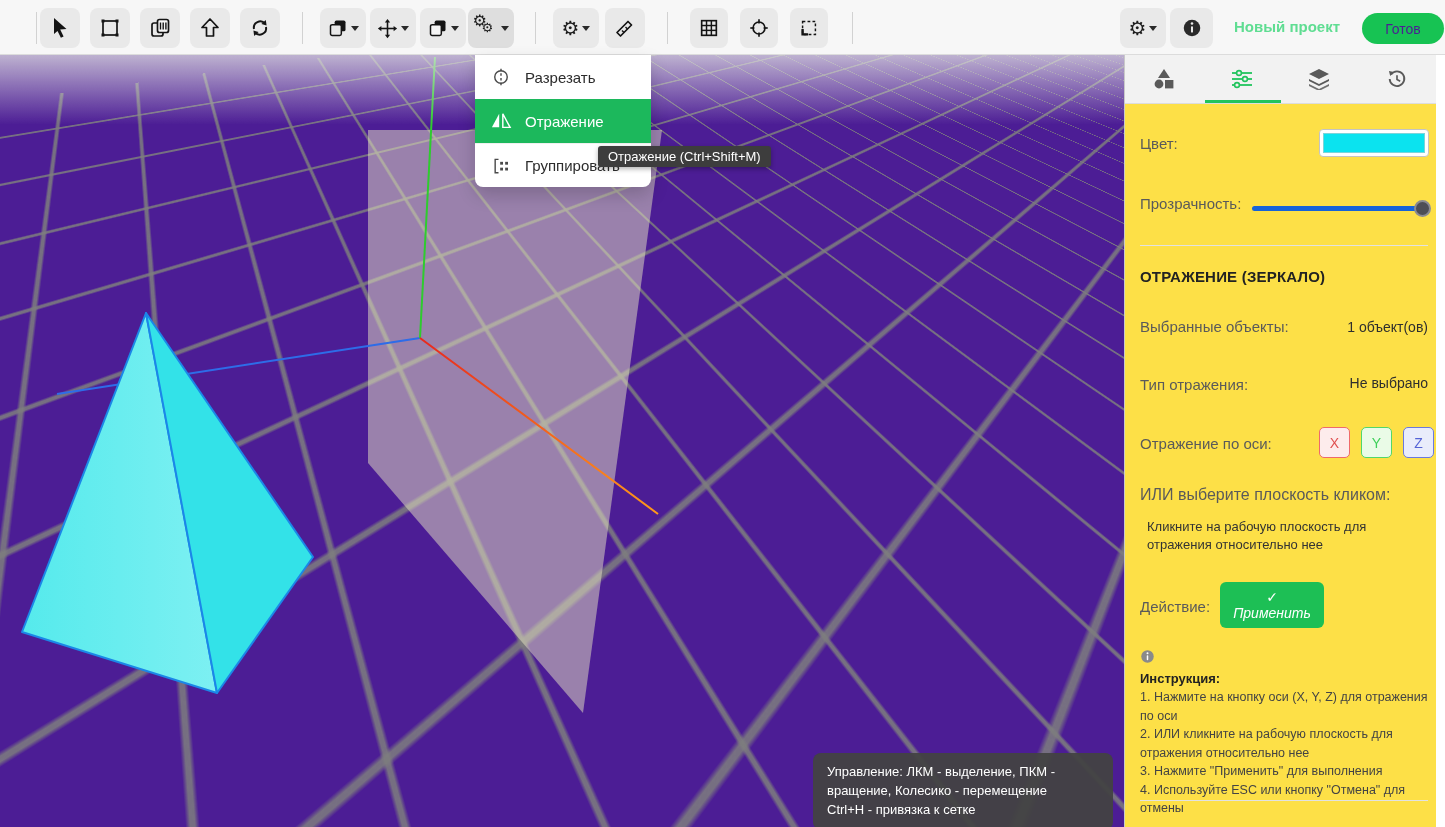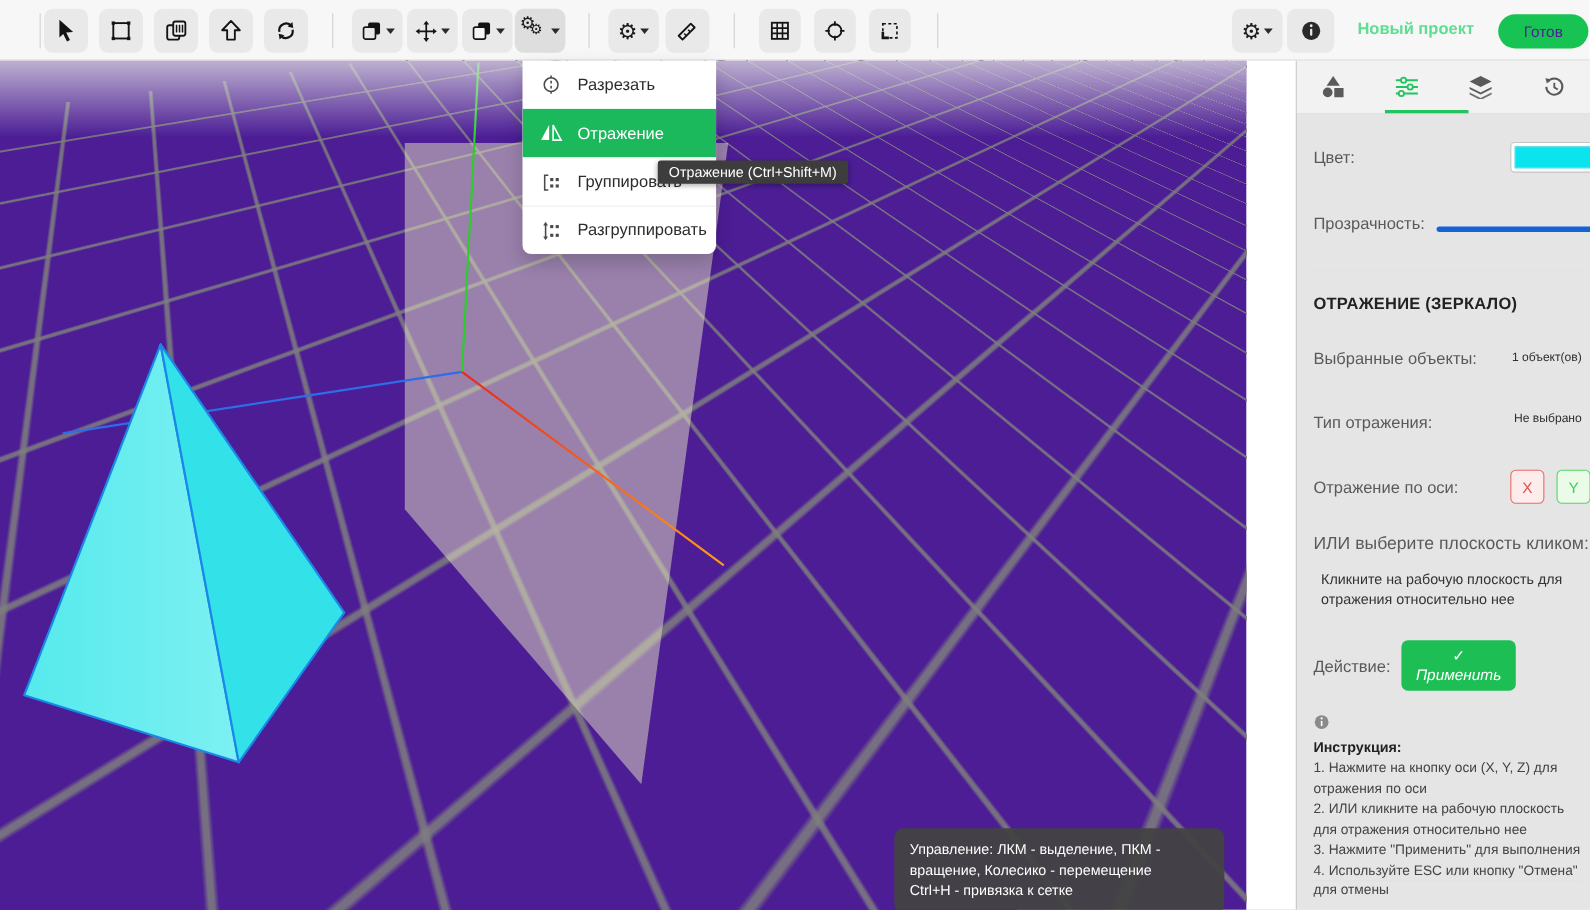--- a/index.html
+++ b/index.html
@@ -54,31 +54,31 @@
     padding-left:15px; font-size:15px; color:#2c2c2c; cursor:pointer;
     border-top:1px solid #efefef; white-space:nowrap; }
   .mitem:first-child { border-top:none; }
   .mitem.active { background:#1cb85c; color:#fff; border-top:none; }
   .mitem .micon { width:22px; display:flex; justify-content:center; }
   .menu-tooltip { position:absolute; left:598px; top:146px; z-index:40;
     background:#3d3d3d; color:#fff; font-size:13px; padding:3px 10px;
     border-radius:3px; white-space:nowrap; box-shadow:0 2px 5px rgba(0,0,0,.3); }
 
   
-  .panel { position:absolute; left:1178px; top:55px; width:268px; height:772px;
-    background:#e5e5e5; border-left:1px solid #c9c9c9; z-index:15; }
+  .panel { position:absolute; left:1124px; top:55px; width:312px; height:772px;
+    background:#fde047; border-left:1px solid #c9c9c9; z-index:15; }
   .tabbar { position:relative; height:49px; background:#f2f2f2;
     border-bottom:1px solid #ddd; display:flex; }
   .tab { flex:1; display:flex; align-items:center; justify-content:center;
     cursor:pointer; color:#5a5a5a; }
   .tab.active { color:#21c45d; }
   .tab-underline { position:absolute; left:80px; bottom:0; width:76px; height:3px;
     background:#21c45d; }
   .prow-label { position:absolute; left:15px; font-size:15px; color:#5a5a5a; }
-  .prow-value { position:absolute; right:8px; font-size:11px; color:#2e2e2e; text-align:right; }
+  .prow-value { position:absolute; right:8px; font-size:14px; color:#2e2e2e; text-align:right; }
   .swatch-outer { position:absolute; left:194px; top:74px; width:110px; height:28px;
     background:#fff; border:1px solid #c4c4c4; border-radius:4px; padding:3px; cursor:pointer; }
   .swatch-inner { width:100%; height:100%; background:#0be3ef; border:1px solid #7ad4da; }
   .slider { position:absolute; left:127px; top:145px; width:177px; height:17px; cursor:pointer; }
   .slider .track { position:absolute; left:0; right:0; top:6px; height:5px;
     border-radius:3px; background:#1663d8; }
   .slider .handle { position:absolute; right:-2px; top:0; width:17px; height:17px;
     border-radius:50%; background:#4e4e56; border:2px solid #8b8b92; }
   .phr { position:absolute; left:15px; right:8px; border-top:1px solid #e2e2e2; }
   .sec-title { position:absolute; left:15px; top:213px; font-size:15px;
@@ -298,34 +298,20 @@
       <svg width="20" height="20" viewBox="0 0 24 24">
         <path d="M9 4 L5 4 L5 20 L9 20" fill="none" stroke="#4a4a4a" stroke-width="1.7"></path>
         <rect x="11" y="7" width="3.4" height="3.4" fill="#4a4a4a"></rect>
         <rect x="17" y="7" width="3.4" height="3.4" fill="#4a4a4a"></rect>
         <rect x="11" y="14" width="3.4" height="3.4" fill="#4a4a4a"></rect>
         <rect x="17" y="14" width="3.4" height="3.4" fill="#4a4a4a"></rect>
       </svg>
     </span>
     <span>Группировать</span>
   </div>
-  <div class="mitem">
-    <span class="micon">
-      <svg width="20" height="20" viewBox="0 0 24 24">
-        <line x1="6" y1="4" x2="6" y2="20" stroke="#4a4a4a" stroke-width="1.7"></line>
-        <polygon points="6,2 8.6,6 3.4,6" fill="#4a4a4a"></polygon>
-        <polygon points="6,22 8.6,18 3.4,18" fill="#4a4a4a"></polygon>
-        <rect x="11" y="5.5" width="3.4" height="3.4" fill="#4a4a4a"></rect>
-        <rect x="17" y="5.5" width="3.4" height="3.4" fill="#4a4a4a"></rect>
-        <rect x="11" y="15" width="3.4" height="3.4" fill="#4a4a4a"></rect>
-        <rect x="17" y="15" width="3.4" height="3.4" fill="#4a4a4a"></rect>
-      </svg>
-    </span>
-    <span>Разгруппировать</span>
-  </div>
 </div>
 
 <div class="menu-tooltip">Отражение (Ctrl+Shift+M)</div>
 
 <aside class="panel">
   <div class="tabbar">
     <div class="tab">
       <svg width="24" height="22" viewBox="0 0 24 22">
         <polygon points="12,1 18,10 6,10" fill="#5a5a5a"></polygon>
         <circle cx="7" cy="16" r="4.4" fill="#5a5a5a"></circle>

